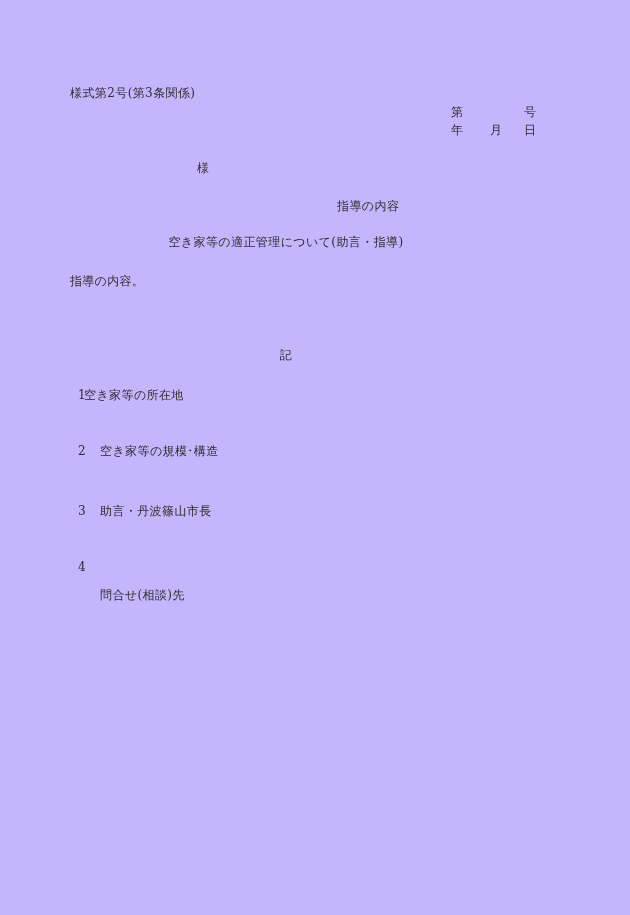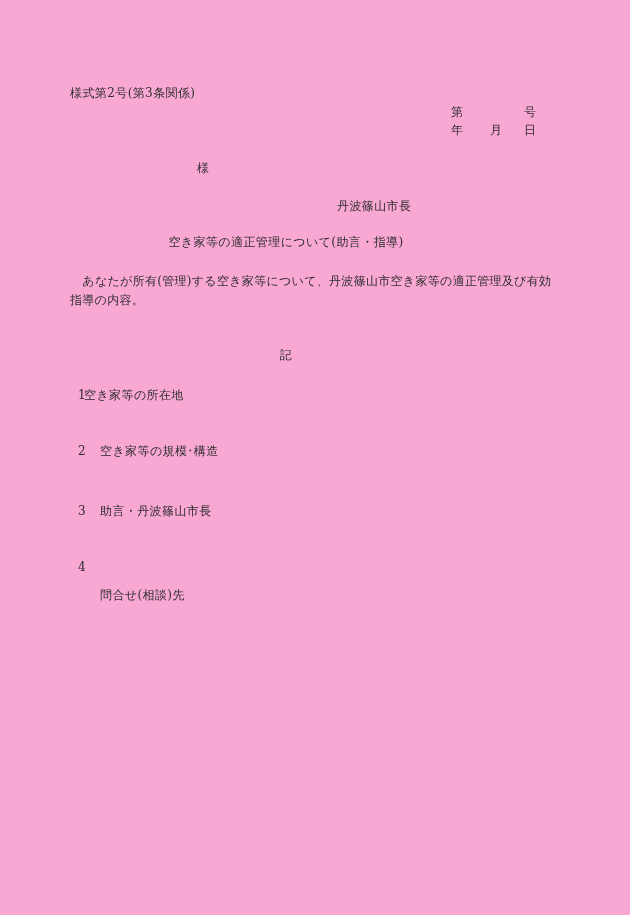--- a/index.html
+++ b/index.html
@@ -4,21 +4,21 @@
 <style>
   html, body {
     margin: 0;
     padding: 0;
     background: #ffffff;
   }
   .page {
     position: relative;
     width: 630px;
     height: 915px;
-    background: #f9a8d4;
+    background: #c4b5fd;
     font-family: "DejaVu Serif", "Liberation Serif", serif;
     font-size: 12px;
     color: #2e2e2e;
     overflow: hidden;
   }
   .abs {
     position: absolute;
     white-space: pre;
     line-height: 14px;
     letter-spacing: 0.4px;
@@ -49,26 +49,25 @@
 
   <span class="abs" style="left:451px; top:105px">第</span>
   <span class="abs" style="left:524px; top:105px">号</span>
 
   <span class="abs" style="left:451px; top:123px">年</span>
   <span class="abs" style="left:490px; top:123px">月</span>
   <span class="abs" style="left:524px; top:123px">日</span>
 
   <div class="abs" style="left:197px; top:161px">様</div>
 
-  <div class="abs" style="left:337px; top:199px">丹波篠山市長</div>
+  <div class="abs" style="left:337px; top:199px">指導の内容</div>
 
   <div class="abs center" style="top:235px">空き家等の適正管理について(助言・指導)</div>
 
   <div class="body-block">
-    <div class="body-line">　あなたが所有(管理)する空き家等について、丹波篠山市空き家等の適正管理及び有効</div>
     <div class="body-line">指導の内容。</div>
   </div>
 
   <div class="abs center" style="top:348px">記</div>
 
   <div>
     <span class="abs" style="left:78px; top:388px">1</span>
     <span class="abs" style="left:84px; top:388px">空き家等の所在地</span>
   </div>
 

